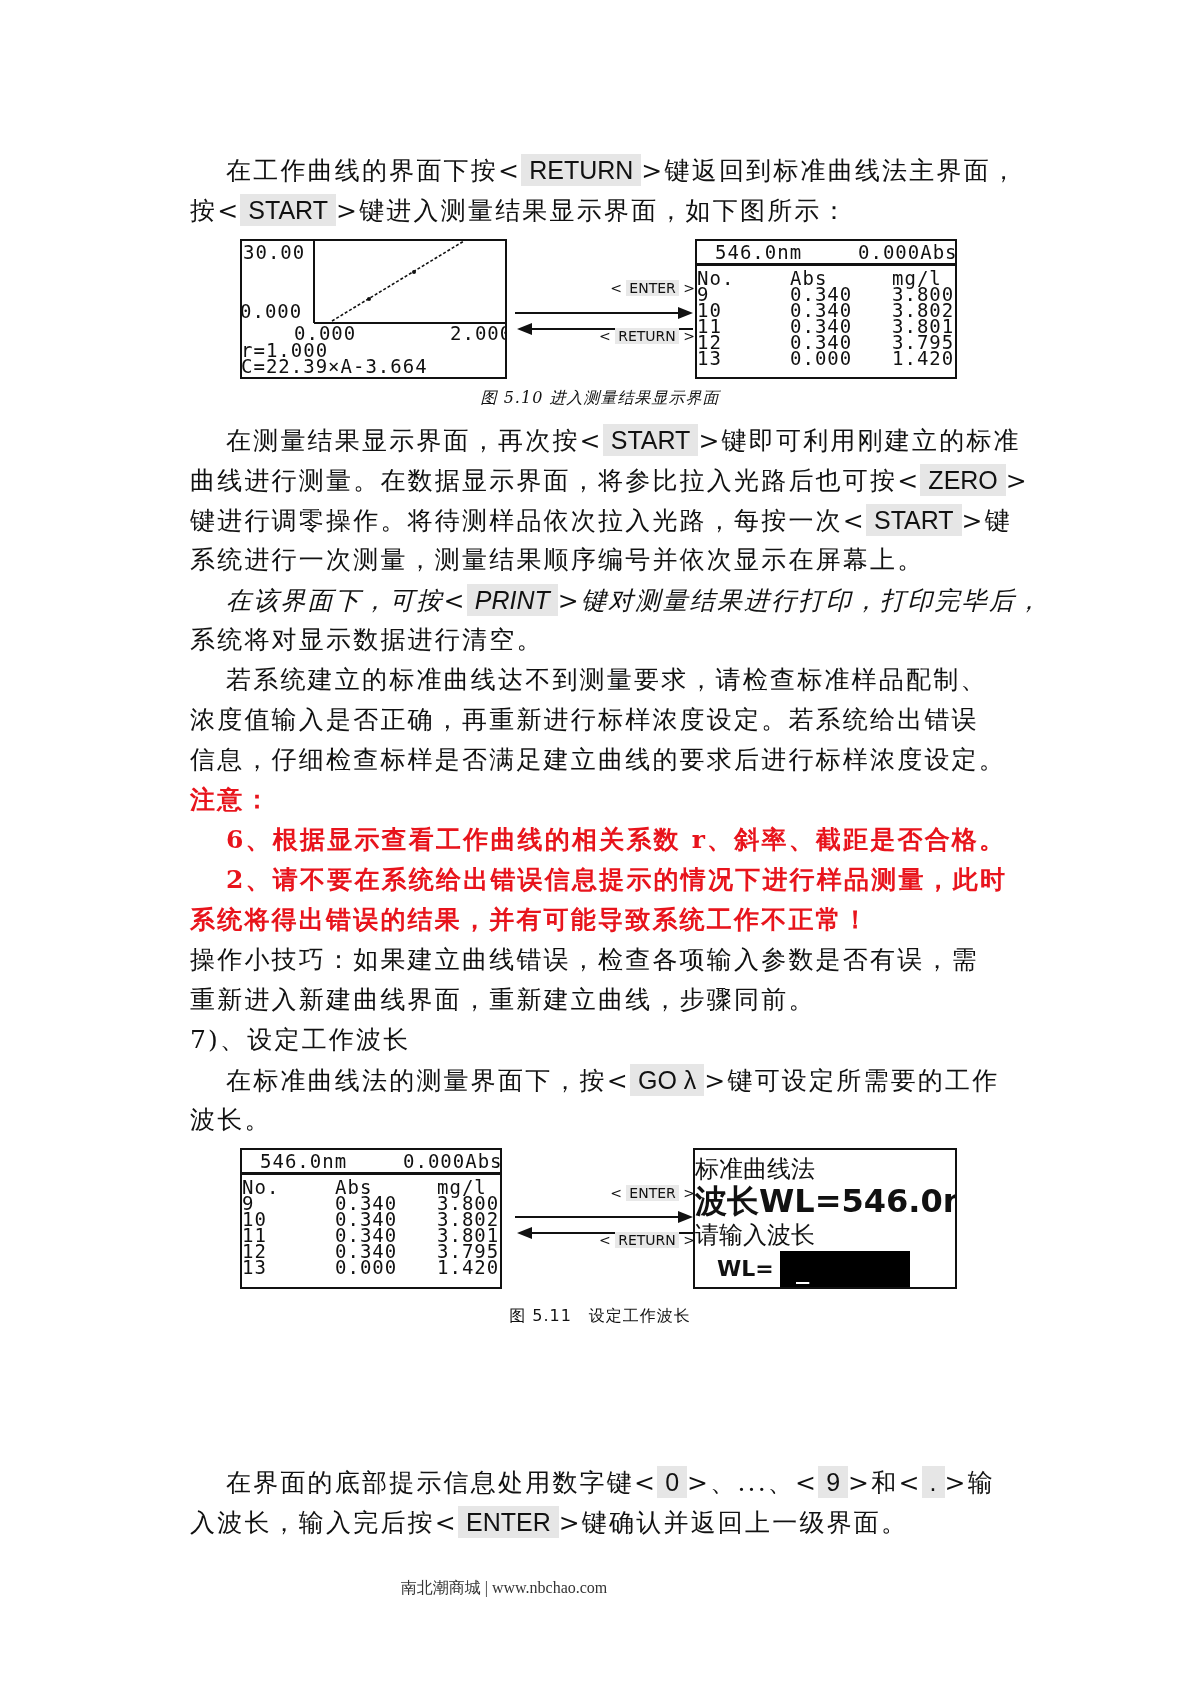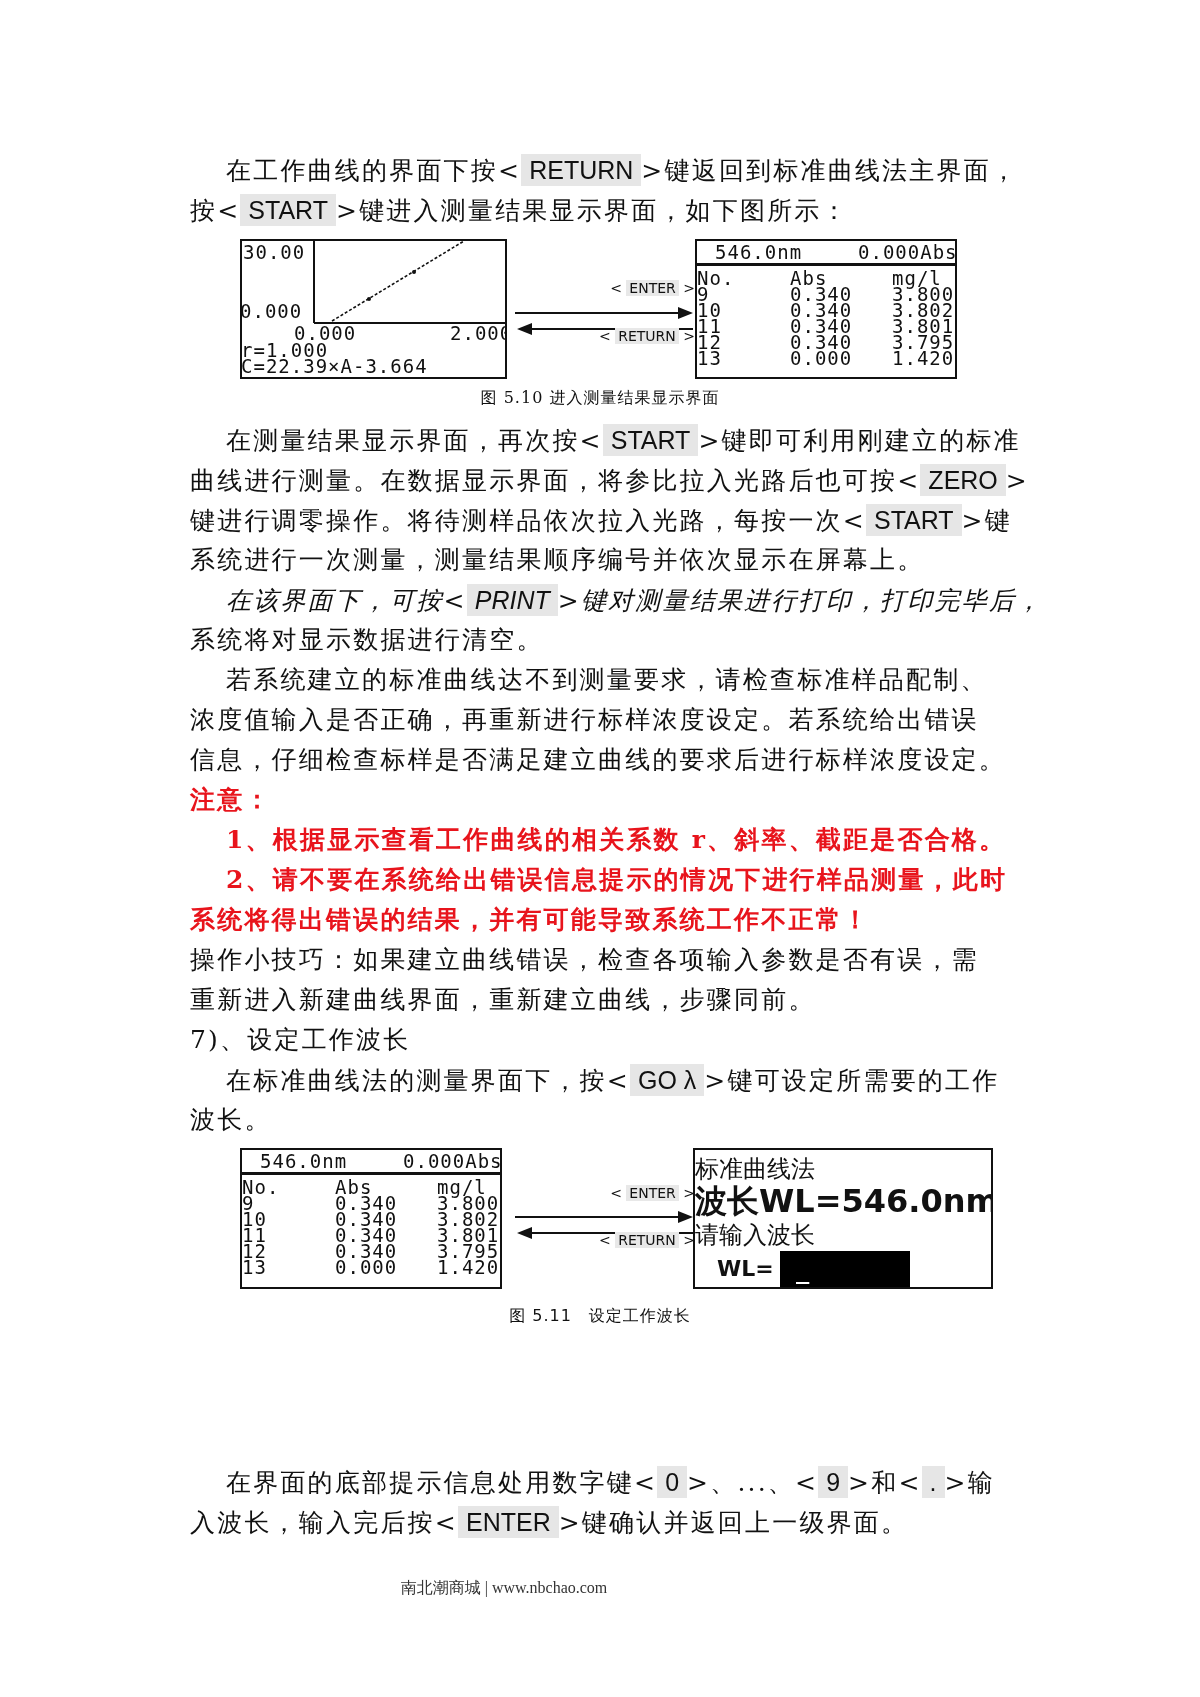--- a/index.html
+++ b/index.html
@@ -77,21 +77,21 @@
   <span class="t" style="left:93px; top:77px;">0.340</span>
   <span class="t" style="left:195px; top:77px;">3.801</span>
   <span class="t" style="left:0; top:93px;">12</span>
   <span class="t" style="left:93px; top:93px;">0.340</span>
   <span class="t" style="left:195px; top:93px;">3.795</span>
   <span class="t" style="left:0; top:109px;">13</span>
   <span class="t" style="left:93px; top:109px;">0.000</span>
   <span class="t" style="left:195px; top:109px;">1.420</span>
 </div>
 
-<div class="caption" style="top:388px;">图 5.10 进入测量结果显示界面</div>
+<div class="caption" style="top:388px;font-style:italic;">图 5.10 进入测量结果显示界面</div>
 
 <div class="line indent" style="top:420px;">
   <span>在测量结果显示界面，再次按&lt;</span><span class="key">START</span><span>&gt;键即可利用刚建立的标准</span>
 </div>
 <div class="line" style="top:460px;">
   <span>曲线进行测量。在数据显示界面，将参比拉入光路后也可按&lt;</span><span class="key">ZERO</span><span>&gt;</span>
 </div>
 <div class="line" style="top:500px;">
   <span>键进行调零操作。将待测样品依次拉入光路，每按一次&lt;</span><span class="key">START</span><span>&gt;键</span>
 </div>
@@ -100,21 +100,21 @@
 <div class="line indent" style="top:580px;font-style:italic;">
   <span>在该界面下，可按&lt;</span><span class="key">PRINT</span><span>&gt;键对测量结果进行打印，打印完毕后，</span>
 </div>
 <div class="line" style="top:620px;">系统将对显示数据进行清空。</div>
 
 <div class="line indent" style="top:660px;">若系统建立的标准曲线达不到测量要求，请检查标准样品配制、</div>
 <div class="line" style="top:700px;">浓度值输入是否正确，再重新进行标样浓度设定。若系统给出错误</div>
 <div class="line" style="top:740px;">信息，仔细检查标样是否满足建立曲线的要求后进行标样浓度设定。</div>
 
 <div class="line red" style="top:780px;">注意：</div>
-<div class="line red indent" style="top:820px;">1、根据显示查看工作曲线的相关系数 r、斜率、截距是否合格。</div>
+<div class="line red indent" style="top:820px;">6、根据显示查看工作曲线的相关系数 r、斜率、截距是否合格。</div>
 <div class="line red indent" style="top:860px;">2、请不要在系统给出错误信息提示的情况下进行样品测量，此时</div>
 <div class="line red" style="top:900px;">系统将得出错误的结果，并有可能导致系统工作不正常！</div>
 
 <div class="line" style="top:940px;">操作小技巧：如果建立曲线错误，检查各项输入参数是否有误，需</div>
 <div class="line" style="top:980px;">重新进入新建曲线界面，重新建立曲线，步骤同前。</div>
 
 <div class="line" style="top:1020px;">7)、设定工作波长</div>
 <div class="line indent" style="top:1060px;">
   <span>在标准曲线法的测量界面下，按&lt;</span><span class="key">GO λ</span><span>&gt;键可设定所需要的工作</span>
 </div>
@@ -148,21 +148,21 @@
   <div class="arrowlabel" style="top:0px;">&lt; <span class="k">ENTER</span> &gt;</div>
   <svg style="position:absolute; left:0; top:20px;" width="180" height="40">
     <line x1="0" y1="12" x2="165" y2="12" stroke="#111" stroke-width="2"></line>
     <polygon points="178,12 163,6 163,18" fill="#111"></polygon>
     <line x1="15" y1="28" x2="178" y2="28" stroke="#111" stroke-width="2"></line>
     <polygon points="2,28 17,22 17,34" fill="#111"></polygon>
   </svg>
   <div class="arrowlabel" style="top:47px;">&lt; <span class="k">RETURN</span> &gt;</div>
 </div>
 
-<div class="lcd" style="left:693px; top:1148px; width:260px; height:137px; font-family: 'DejaVu Sans', sans-serif; padding-left: 36px;">
+<div class="lcd" style="left:693px; top:1148px; width:260px; height:137px; font-family: 'DejaVu Sans', sans-serif;">
   <span class="t" style="left:0; top:6px; font-size:24px; line-height:26px; letter-spacing:0;">标准曲线法</span>
   <span class="t" style="left:0; top:38px; font-size:32px; line-height:26px; letter-spacing:0; font-weight:bold;">波长WL=546.0nm</span>
   <span class="t" style="left:0; top:72px; font-size:24px; line-height:26px; letter-spacing:0;">请输入波长</span>
   <span class="t" style="left:22px; top:106px; font-size:22px; line-height:26px; letter-spacing:0; font-weight:bold;">WL=</span>
   <div style="position:absolute; left:85px; top:101px; width:130px; height:36px; background:#000;">
     <span style="position:absolute; left:16px; top:8px; color:#fff; font-family:'DejaVu Sans Mono', monospace; font-size:22px; font-weight:bold;">_</span>
   </div>
 </div>
 
 <div class="caption" style="top:1306px; font-family: 'DejaVu Sans', sans-serif;">图 5.11　设定工作波长</div>

